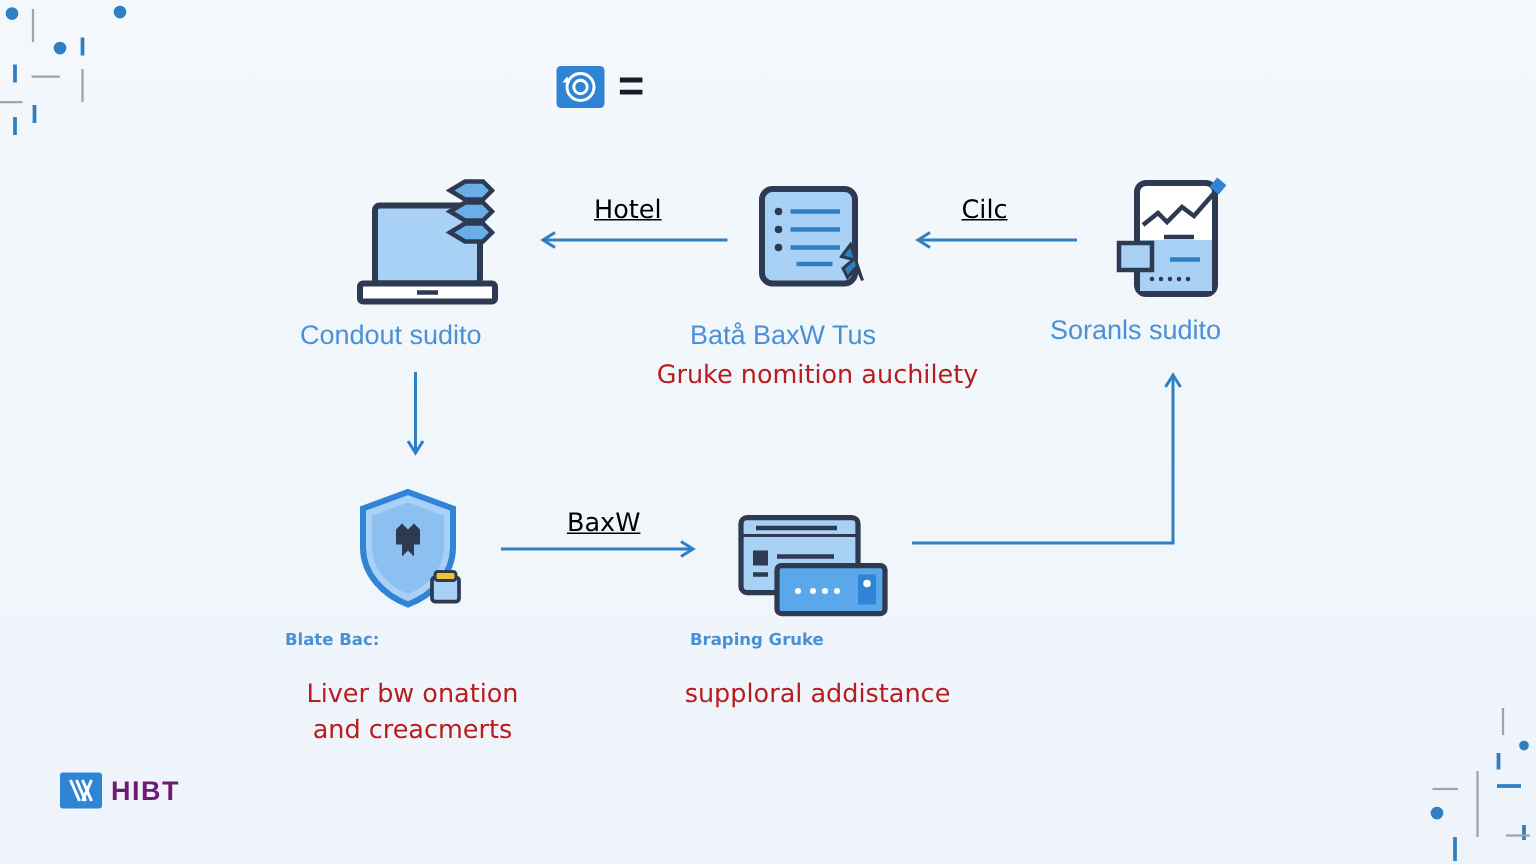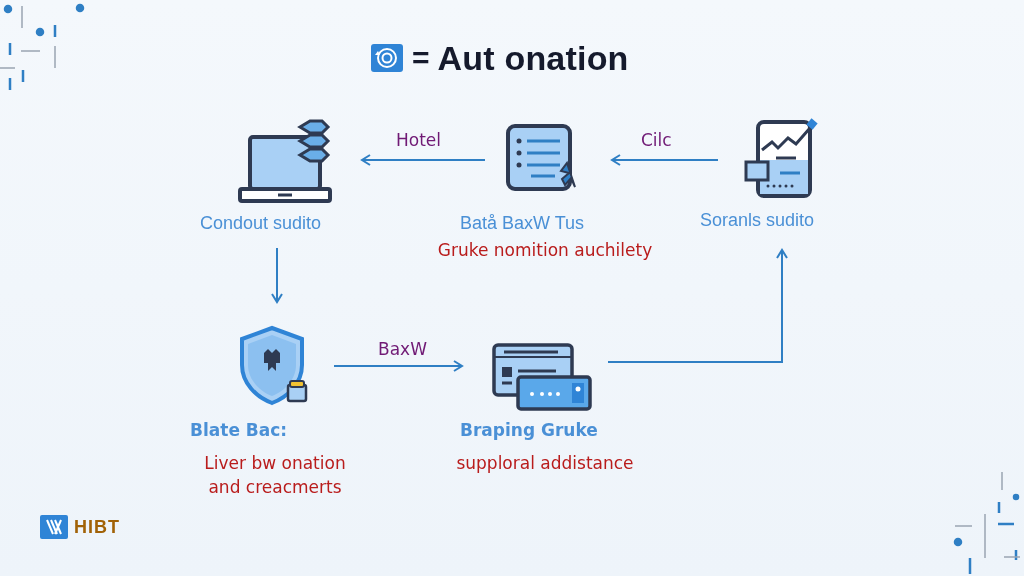--- a/index.html
+++ b/index.html
@@ -7,27 +7,27 @@
     width:1024px; height:576px; overflow:hidden; position:relative;
     background: linear-gradient(180deg, #f4f8fc 0%, #eef4fa 100%);
     font-family: "DejaVu Sans", sans-serif;
   }
   .abs { position:absolute; }
   .title-wrap { position:absolute; left:370px; top:38px; height:40px; display:flex; align-items:center; gap:8px; }
   .title-icon { width:34px; height:30px; }
   .title-eq { font: bold 30px "Liberation Sans", sans-serif; color:#151a2c; }
   .title { font: bold 34px "Liberation Sans", sans-serif; color:#151a2c; letter-spacing:0.2px; }
   .label-blue { position:absolute; color:#4a90d6; font: 18px "Liberation Sans", sans-serif; white-space:nowrap; text-align:left; }
-  .label-blue.bold { font-weight:bold; font-family:"DejaVu Sans", sans-serif; font-size:17px; }
+  .label-blue.bold { font-weight:bold; font-family:"DejaVu Sans", sans-serif; font-size:11px; }
   .desc { position:absolute; color:#b91c1c; font: 17px "DejaVu Sans", sans-serif; text-align:center; white-space:nowrap; line-height:26px; }
   .node-icon { position:absolute; }
-  .edge-label { position:absolute; color:#701a75; font: 17px "DejaVu Sans", sans-serif; white-space:nowrap; }
+  .edge-label { position:absolute; color:#000000; font: 17px "DejaVu Sans", sans-serif; white-space:nowrap;text-decoration:underline; }
   .logo { position:absolute; left:40px; top:515px; display:flex; align-items:center; gap:6px; }
   .logo-mark { width:28px; height:24px; background:#2f84d6; border-radius:2px; display:flex; align-items:center; justify-content:center; }
-  .logo-text { font: bold 18px "Liberation Sans", sans-serif; color:#a16207; letter-spacing:1px; }
+  .logo-text { font: bold 18px "Liberation Sans", sans-serif; color:#701a75; letter-spacing:1px; }
 </style>
 </head>
 <body>
 
 <svg class="abs" style="left:0;top:0" width="130" height="115">
   <g stroke="#2f7fc4" stroke-width="2.5" fill="#2f7fc4">
     <line x1="55" y1="25" x2="55" y2="37"></line>
     <line x1="10" y1="43" x2="10" y2="55"></line>
     <line x1="23" y1="70" x2="23" y2="82"></line>
     <line x1="10" y1="78" x2="10" y2="90"></line>
@@ -60,21 +60,20 @@
 </svg>
 
 <div class="title-wrap">
   <svg class="title-icon" viewBox="0 0 34 30">
     <rect x="1" y="1" width="32" height="28" rx="3" fill="#2f84d6"></rect>
     <circle cx="17" cy="15" r="9" fill="none" stroke="#fff" stroke-width="2"></circle>
     <circle cx="17" cy="15" r="4.5" fill="none" stroke="#fff" stroke-width="2"></circle>
     <path d="M8 8 L5 12 L10 12 Z" fill="#fff"></path>
   </svg>
   <span class="title-eq">=</span>
-  <span class="title">Aut onation</span>
 </div>
 
 <svg class="abs" style="left:0;top:0" width="1024" height="576">
   <defs>
     <marker id="ah" markerWidth="12" markerHeight="12" refX="9" refY="6" orient="auto" markerUnits="userSpaceOnUse">
       <path d="M1 1 L9 6 L1 11" fill="none" stroke="#2f7fc4" stroke-width="2"></path>
     </marker>
   </defs>
   <g stroke="#2f7fc4" stroke-width="2" fill="none">
     <line x1="485" y1="160" x2="362" y2="160" marker-end="url(#ah)"></line>

